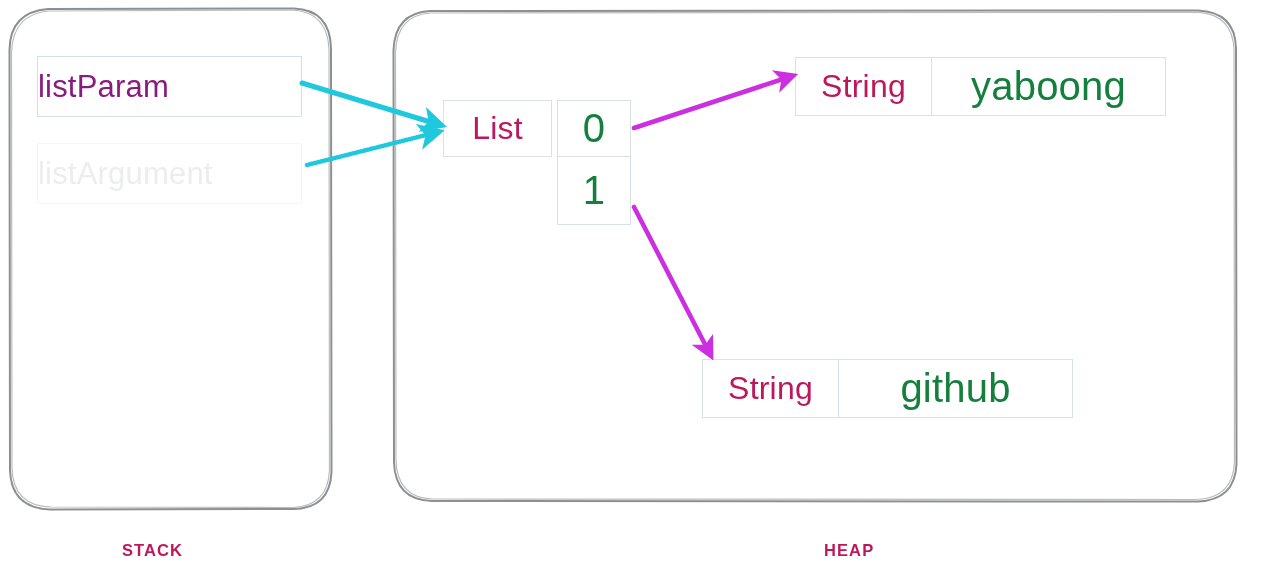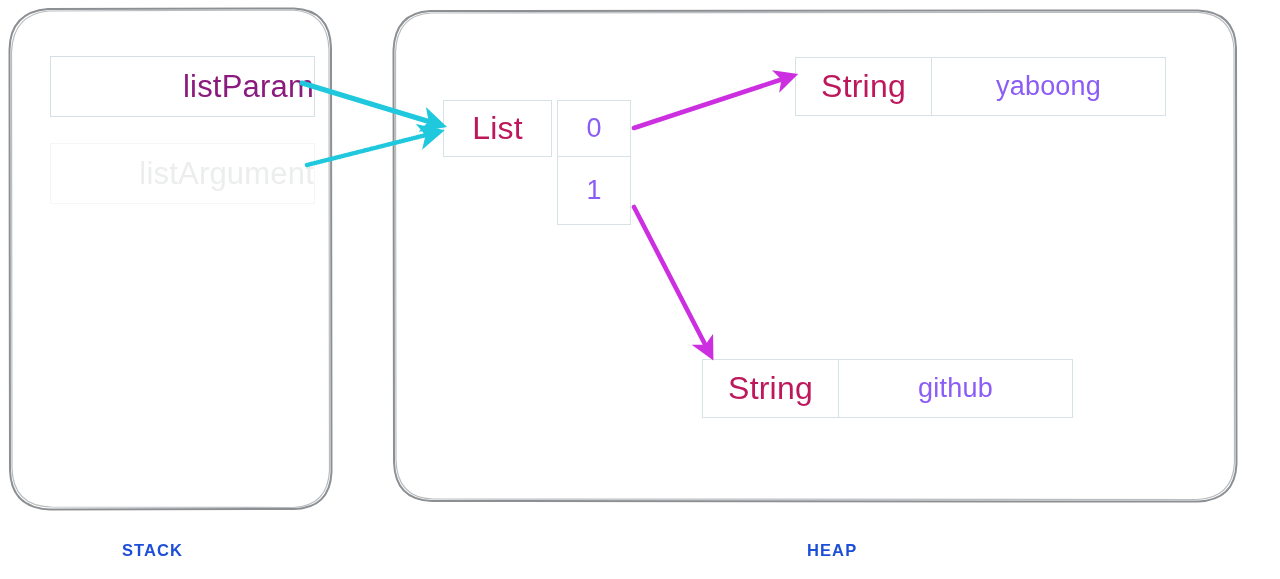--- a/index.html
+++ b/index.html
@@ -31,23 +31,22 @@
     height: 100%;
     overflow: visible;
   }
 
   
   .var-box {
     position: absolute;
     box-sizing: border-box;
     display: flex;
     align-items: center;
-    justify-content: flex-end;
+    justify-content: flex-start;
     background: #ffffff;
-    margin-left: 13px;
   }
   .var-box.active {
     border: 1px solid #d4e0e4;
   }
   .var-box.faded {
     border: 1px solid #f4f6f7;
   }
   .var-label {
     font-size: 31px;
     letter-spacing: 0.2px;
@@ -64,41 +63,41 @@
     display: flex;
     align-items: center;
     justify-content: center;
   }
   .cell-type {
     font-size: 32px;
     color: #be185d;
     letter-spacing: 0.2px;
   }
   .cell-value {
-    font-size: 27px;
-    color: #8b5cf6;
+    font-size: 40px;
+    color: #15803d;
     letter-spacing: 0.2px;
   }
 
   
   #arrows {
     position: absolute;
     left: 0; top: 0;
     width: 1280px;
     height: 579px;
     pointer-events: none;
     overflow: visible;
   }
 
   
   .caption {
     position: absolute;
     font-size: 16.5px;
     font-weight: bold;
-    color: #1d4ed8;
+    color: #be185d;
     letter-spacing: 1.1px;
     white-space: nowrap;
   }
 </style>
 </head>
 <body>
 
 <div id="canvas">
 
   <div class="region" style="left:6px; top:6px; width:328px; height:506px;">
@@ -165,15 +164,15 @@
     <line x1="302" y1="83" x2="437" y2="124" stroke="#1fc8dd" stroke-width="5" stroke-linecap="round" marker-end="url(#head-cyan)"></line>
 
     <line x1="307" y1="165" x2="434" y2="133" stroke="#1fc8dd" stroke-width="4.6" stroke-linecap="round" stroke-dasharray="0.1 2.3" marker-end="url(#head-cyan-dot)"></line>
 
     <line x1="634" y1="128" x2="789" y2="77" stroke="#cc2fe0" stroke-width="4.6" stroke-linecap="round" marker-end="url(#head-magenta)"></line>
 
     <line x1="634" y1="207" x2="709" y2="352" stroke="#cc2fe0" stroke-width="4.6" stroke-linecap="round" marker-end="url(#head-magenta)"></line>
   </svg>
 
   <div class="caption" style="left:122px; top:541px;">STACK</div>
-  <div class="caption" style="left:807px; top:541px;">HEAP</div>
+  <div class="caption" style="left:824px; top:541px;">HEAP</div>
 
 </div>
 
 </body></html>

